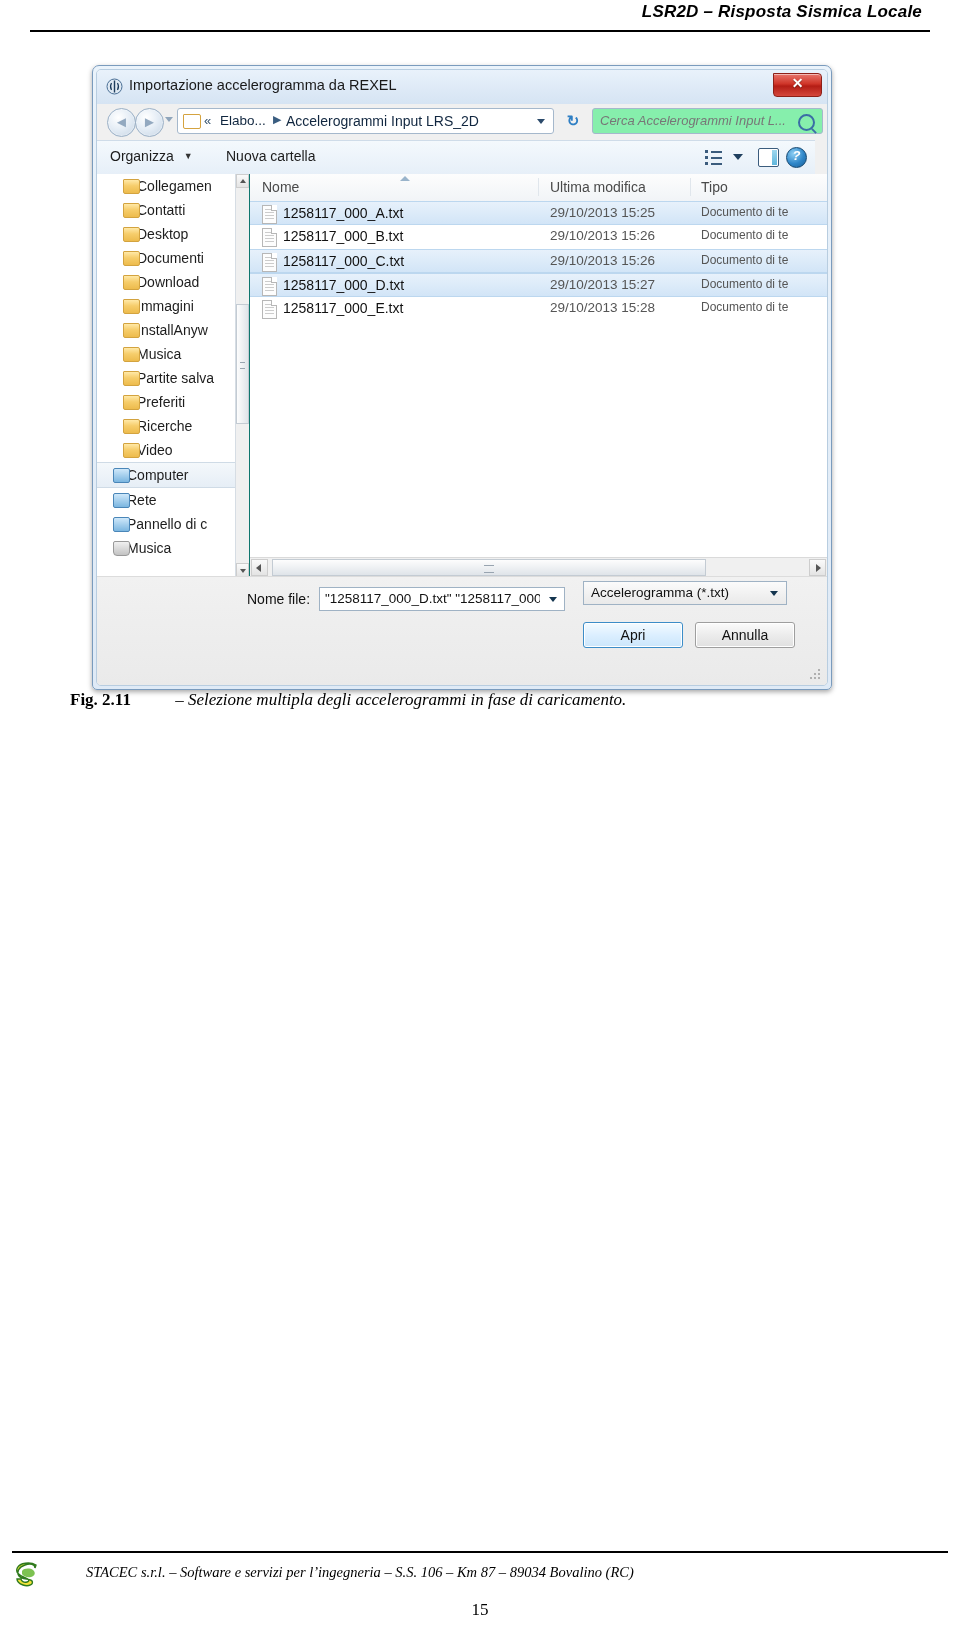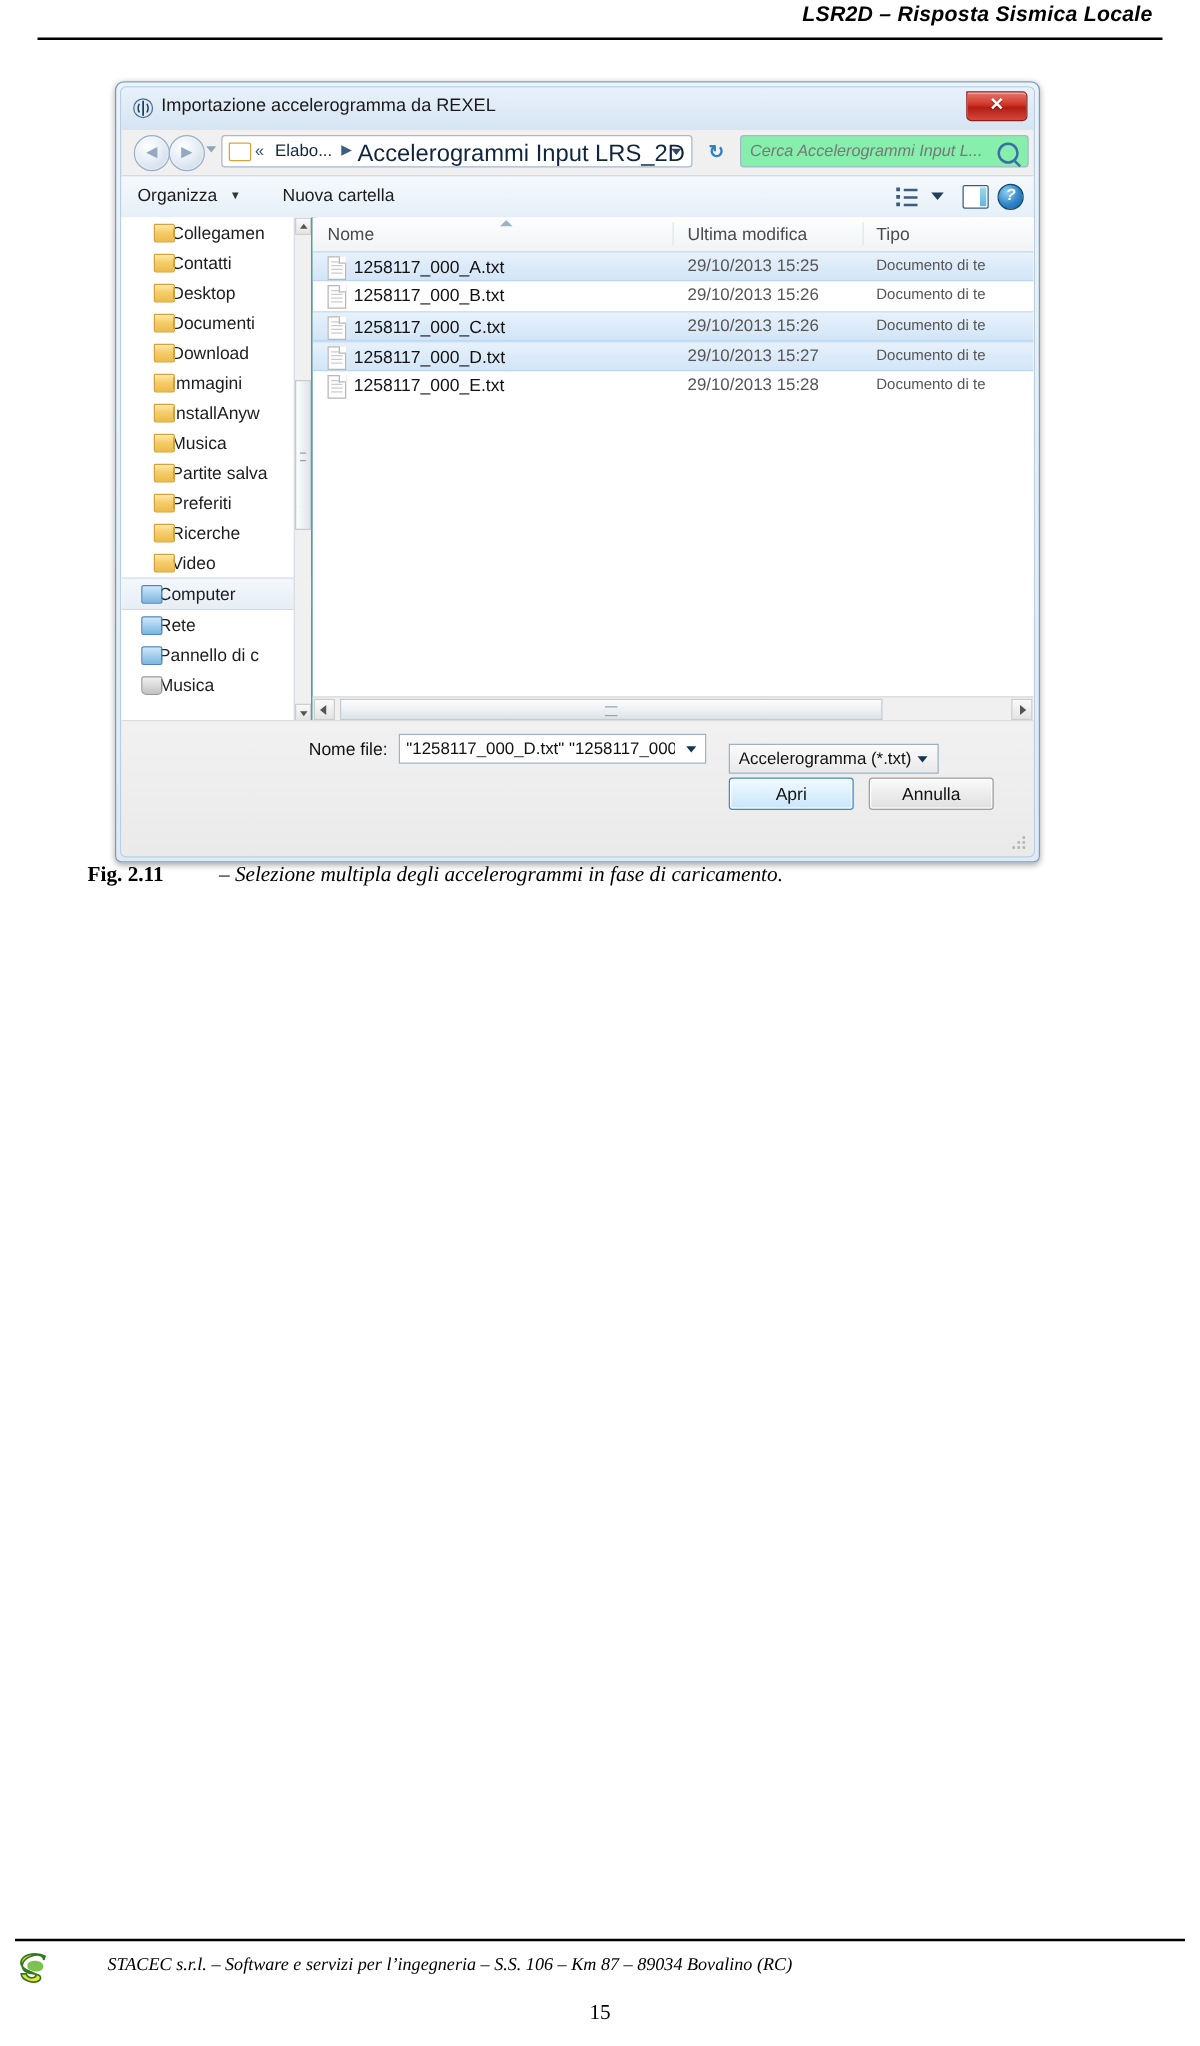--- a/index.html
+++ b/index.html
@@ -95,21 +95,21 @@
   .addr-folder{
     position:absolute;left:5px;top:5px;width:16px;height:13px;
     background:linear-gradient(180deg,#ffe49a 0%,#f3c košt 0%,#f0c063 100%);
     border:1px solid #d5a33f;border-radius:1px 2px 2px 2px;
   }
   .addr-chev{
     position:absolute;left:26px;top:4px;font-size:13px;color:#33516e;
   }
   .addr-crumb1{position:absolute;left:42px;top:4px;font-size:13.5px;color:#10263f;}
   .addr-sep{position:absolute;left:95px;top:4px;font-size:11px;color:#3a5d80;}
-  .addr-crumb2{position:absolute;left:108px;top:4px;font-size:19px;color:#10263f;white-space:nowrap;}
+  .addr-crumb2{position:absolute;left:108px;top:4px;font-size:14px;color:#10263f;white-space:nowrap;}
   .addr-dd{
     position:absolute;right:8px;top:10px;width:0;height:0;
     border-left:4px solid transparent;border-right:4px solid transparent;
     border-top:5px solid #2b4a6b;cursor:pointer;
   }
   .refresh-btn{
     position:absolute;left:462px;top:4px;width:26px;height:26px;
     border:1px solid transparent;cursor:pointer;
   }
   .refresh-btn .g{
@@ -129,21 +129,21 @@
     position:absolute;right:7px;top:5px;width:13px;height:13px;
     border:2px solid #3b6ea5;border-radius:50%;
   }
   .search-icon:after{
     content:"";position:absolute;right:-4px;bottom:-3px;width:6px;height:2px;
     background:#3b6ea5;transform:rotate(45deg);
   }
 
   
   .toolbar{
-    position:absolute;left:0;top:70px;right:0;height:34px;
+    position:absolute;left:0;top:70px;right:12px;height:34px;
     background:linear-gradient(180deg,#f4f9fd 0%,#e6eff8 100%);
     border-top:1px solid #cfdce9;border-bottom:1px solid #bcccdc;
   }
   .tb-item{
     position:absolute;top:7px;font-size:14px;color:#1c1c1c;cursor:pointer;white-space:nowrap;
   }
   .tb-organizza{left:13px;}
   .tb-organizza .cv{
     display:inline-block;margin-left:6px;font-size:9px;color:#333;vertical-align:2px;
   }
@@ -328,21 +328,21 @@
   .nomefile-val{
     position:absolute;left:5px;top:3px;font-size:13.5px;color:#111;
     white-space:nowrap;overflow:hidden;width:215px;
   }
   .nomefile-dd{
     position:absolute;right:7px;top:9px;width:0;height:0;
     border-left:4px solid transparent;border-right:4px solid transparent;
     border-top:5px solid #14354f;cursor:pointer;
   }
   .filter-select{
-    position:absolute;left:486px;top:18px;width:168px;height:24px;
+    position:absolute;left:486px;top:4px;width:204px;height:24px;
     background:linear-gradient(180deg,#fbfbfb 0%,#e9e9e9 100%);
     border:1px solid #9fb2c4;box-sizing:border-box;cursor:pointer;
   }
   .filter-val{position:absolute;left:7px;top:3px;font-size:13.5px;color:#111;white-space:nowrap;}
   .filter-dd{
     position:absolute;right:8px;top:9px;width:0;height:0;
     border-left:4px solid transparent;border-right:4px solid transparent;
     border-top:5px solid #14354f;
   }
   .btn{

